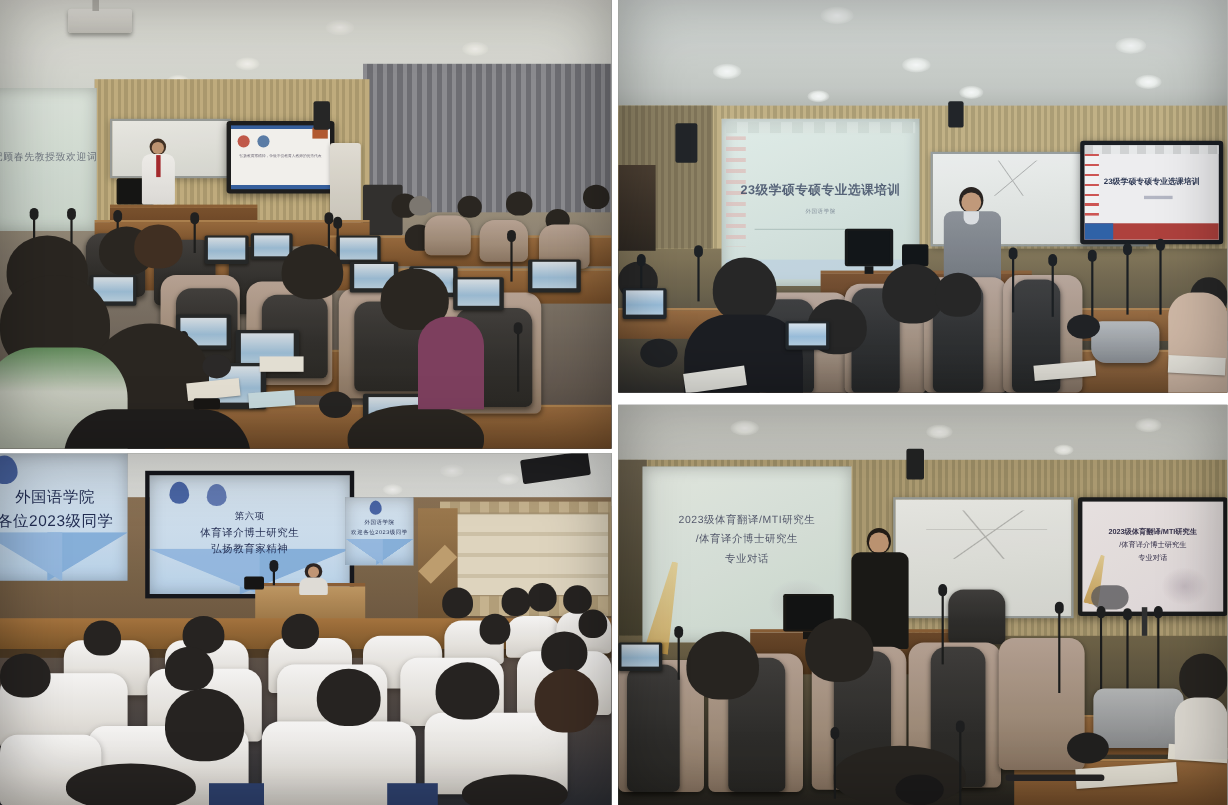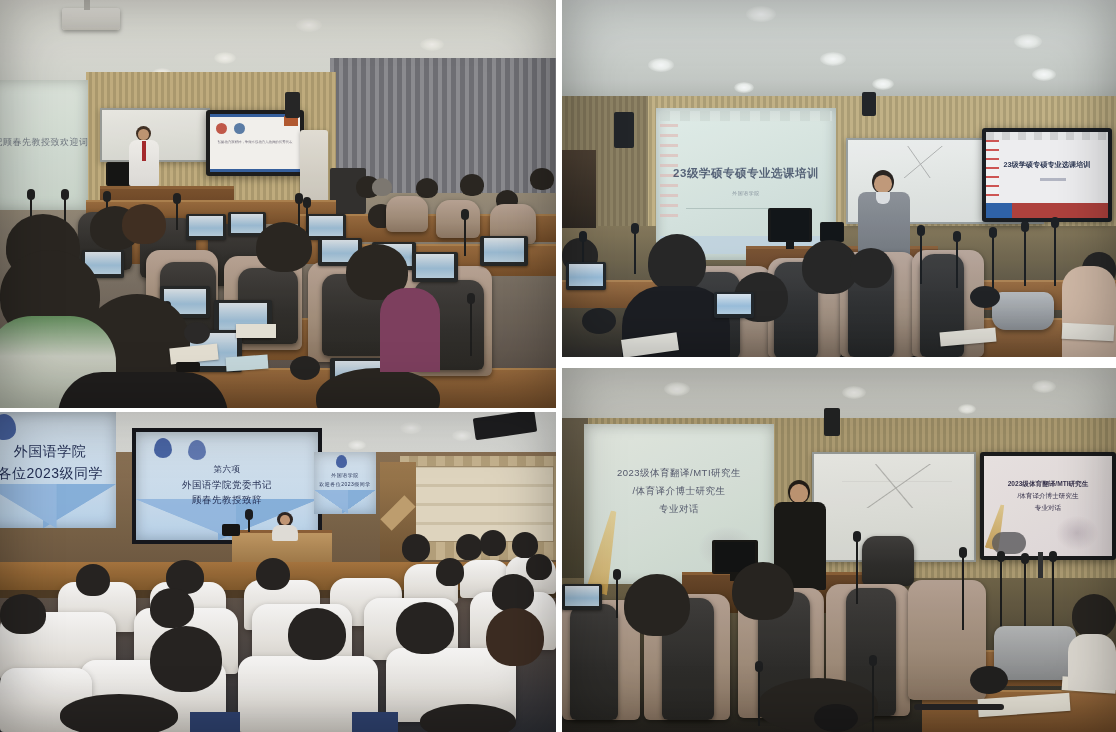--- a/index.html
+++ b/index.html
@@ -389,22 +389,22 @@
                   background:repeating-linear-gradient(0deg,#e6dcc6 0 16px,#d3c7ad 16px 19px);
                   border:1px solid #a3906f;"></div>
       <div style="position:absolute;left:380px;top:50px;width:36px;height:112px;background:linear-gradient(180deg,#a07c4f,#6a4f30);"></div>
       <div style="position:absolute;left:390px;top:84px;width:16px;height:34px;background:#c3a271;transform:rotate(45deg);"></div>
 
       <div class="projscreen blue" style="left:132px;top:16px;width:182px;height:108px;border:4px solid #12141a;">
         <div class="mountain"></div>
         <div style="position:absolute;left:18px;top:6px;width:18px;height:20px;border-radius:50% 50% 50% 50%/60% 60% 40% 40%;background:#2f4f9e;opacity:.85;"></div>
         <div style="position:absolute;left:52px;top:8px;width:18px;height:20px;border-radius:50% 50% 50% 50%/60% 60% 40% 40%;background:#2f4f9e;opacity:.7;"></div>
         <div class="ptext" style="top:32px;font-size:8.5px;color:#1e2a52;">第六项</div>
-        <div class="ptext" style="top:46px;font-size:9.5px;color:#1e2a52;">外国语学院党委书记</div>
-        <div class="ptext" style="top:61px;font-size:9.5px;color:#1e2a52;">顾春先教授致辞</div>
+        <div class="ptext" style="top:46px;font-size:9.5px;color:#1e2a52;">体育译介博士研究生</div>
+        <div class="ptext" style="top:61px;font-size:9.5px;color:#1e2a52;">弘扬教育家精神</div>
       </div>
 
       <div class="projscreen blue" style="left:-16px;top:0px;width:132px;height:116px;">
         <div class="mountain"></div>
         <div style="position:absolute;left:8px;top:2px;width:24px;height:26px;border-radius:50% 50% 50% 50%/60% 60% 40% 40%;background:#2f4f9e;opacity:.85;"></div>
         <div class="ptext" style="top:30px;font-size:14px;color:#1d2a52;">外国语学院</div>
         <div class="ptext" style="top:52px;font-size:14px;color:#1d2a52;left:-14px;">迎各位2023级同学</div>
       </div>
 
       <div class="projscreen blue" style="left:314px;top:40px;width:62px;height:62px;">

